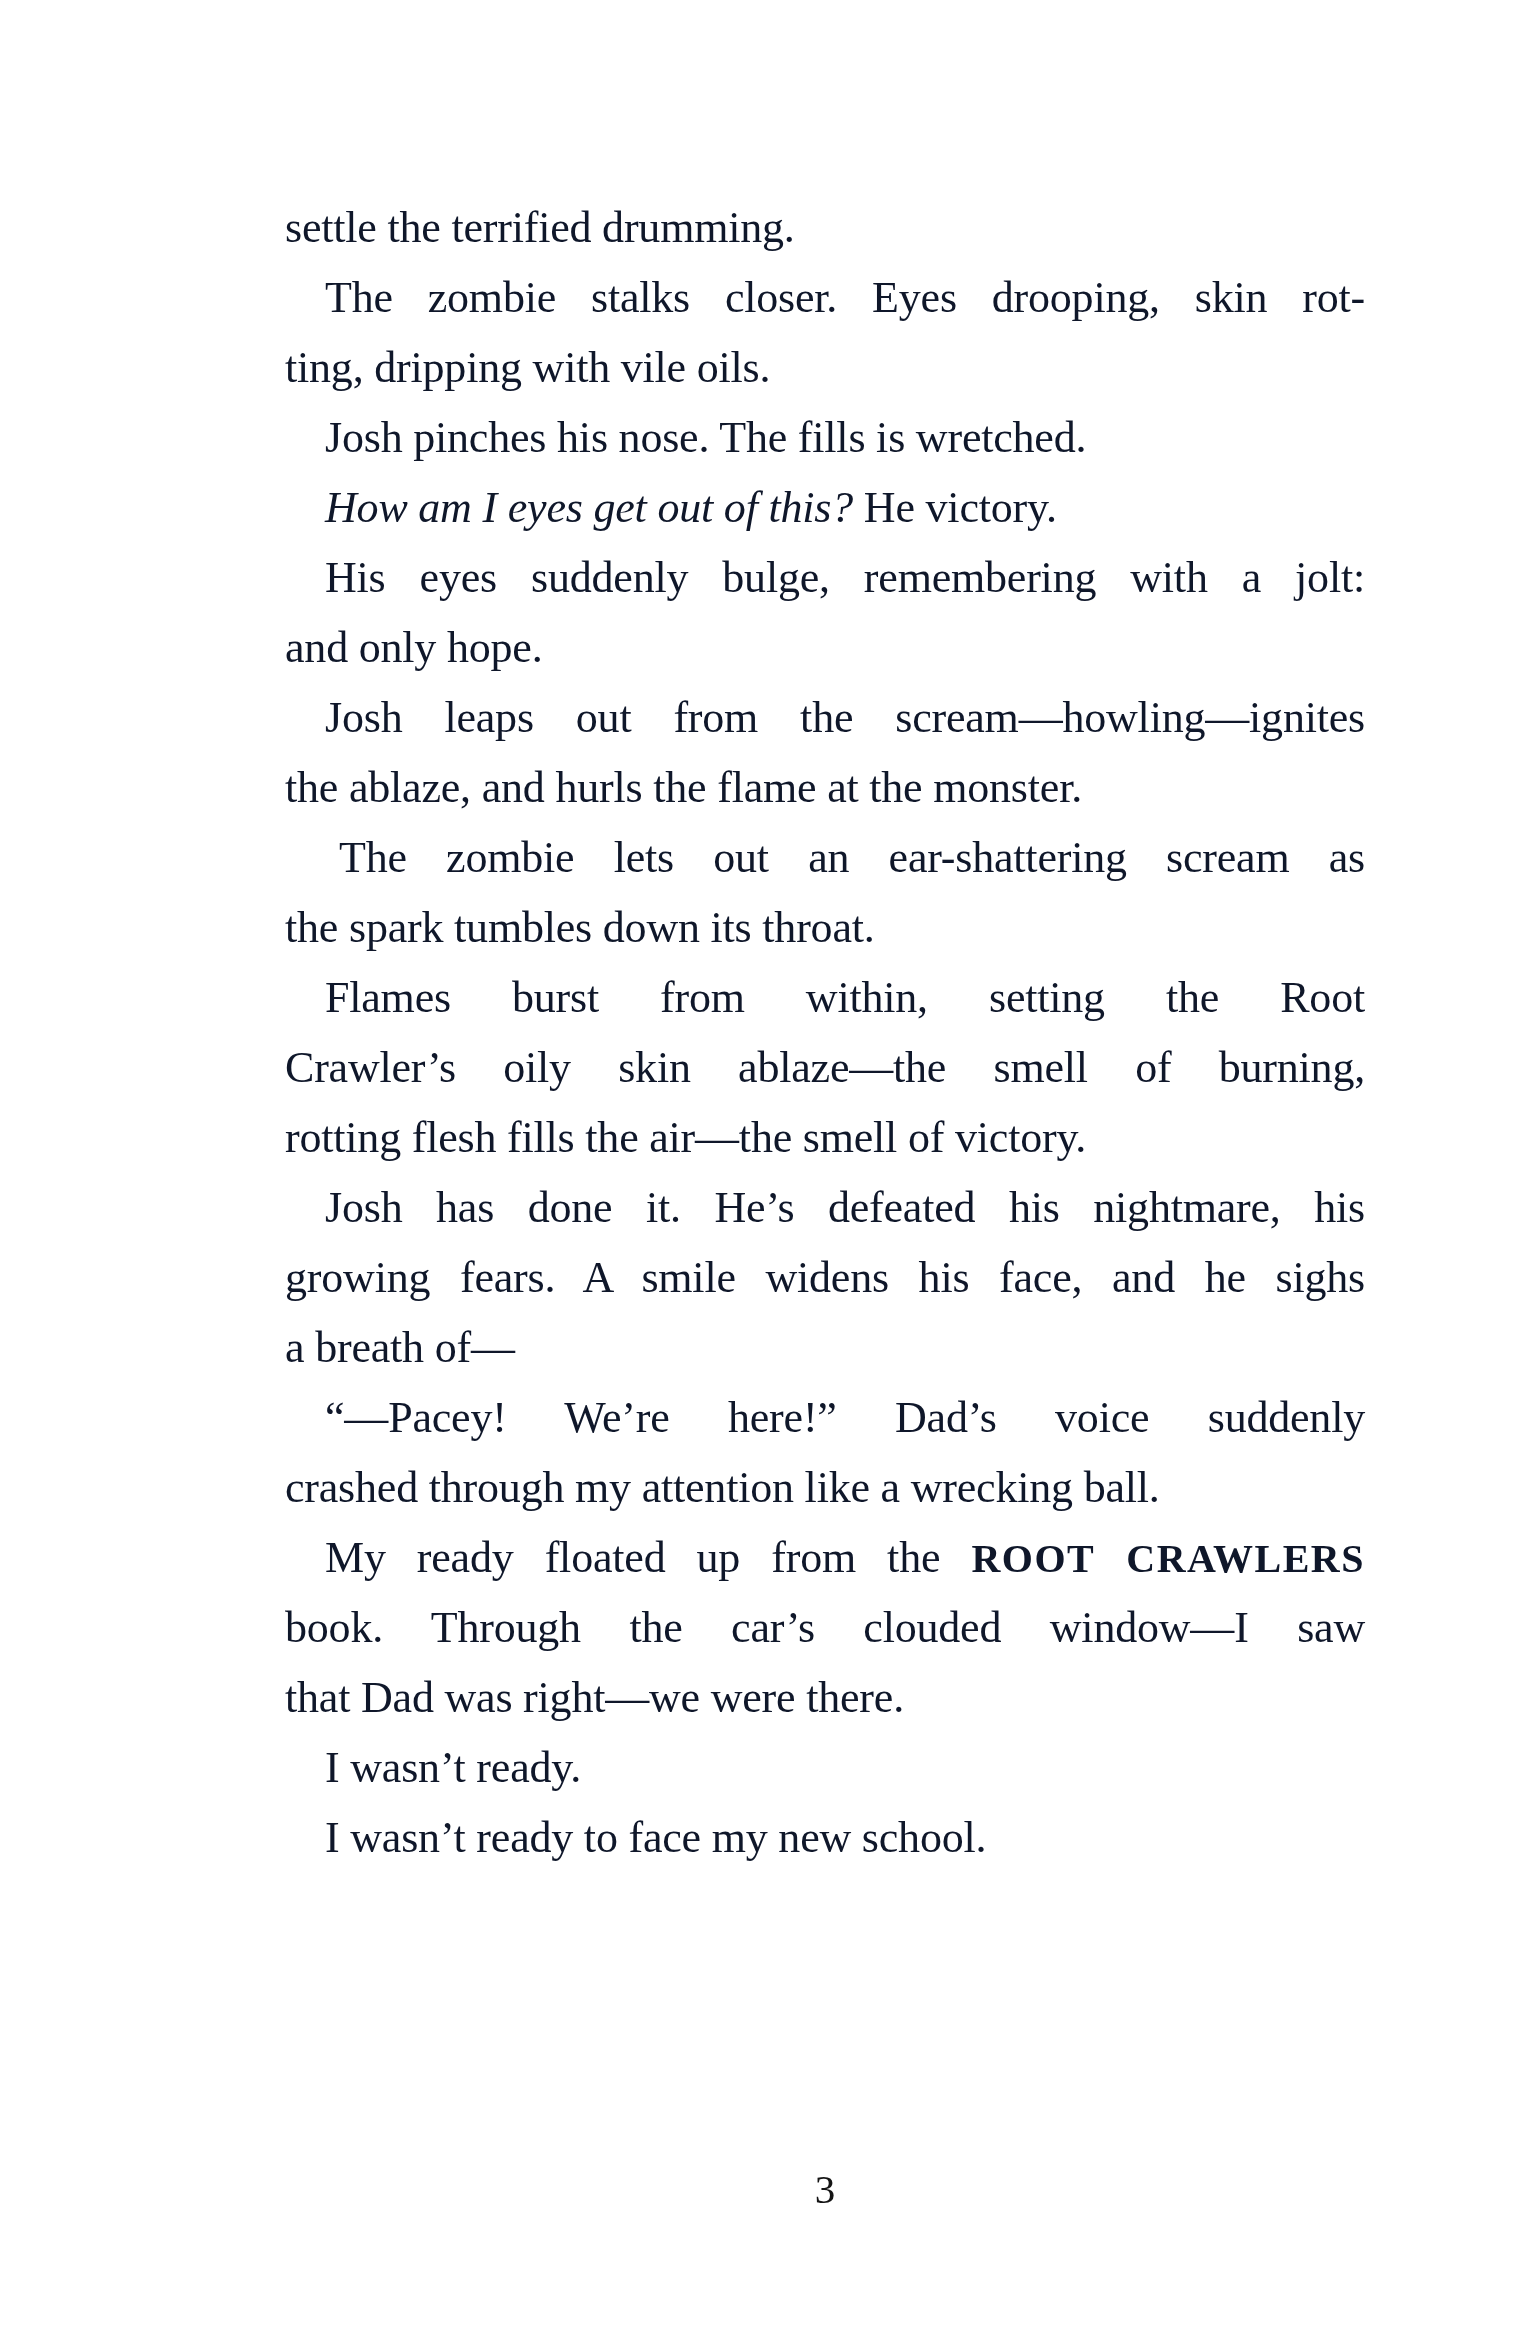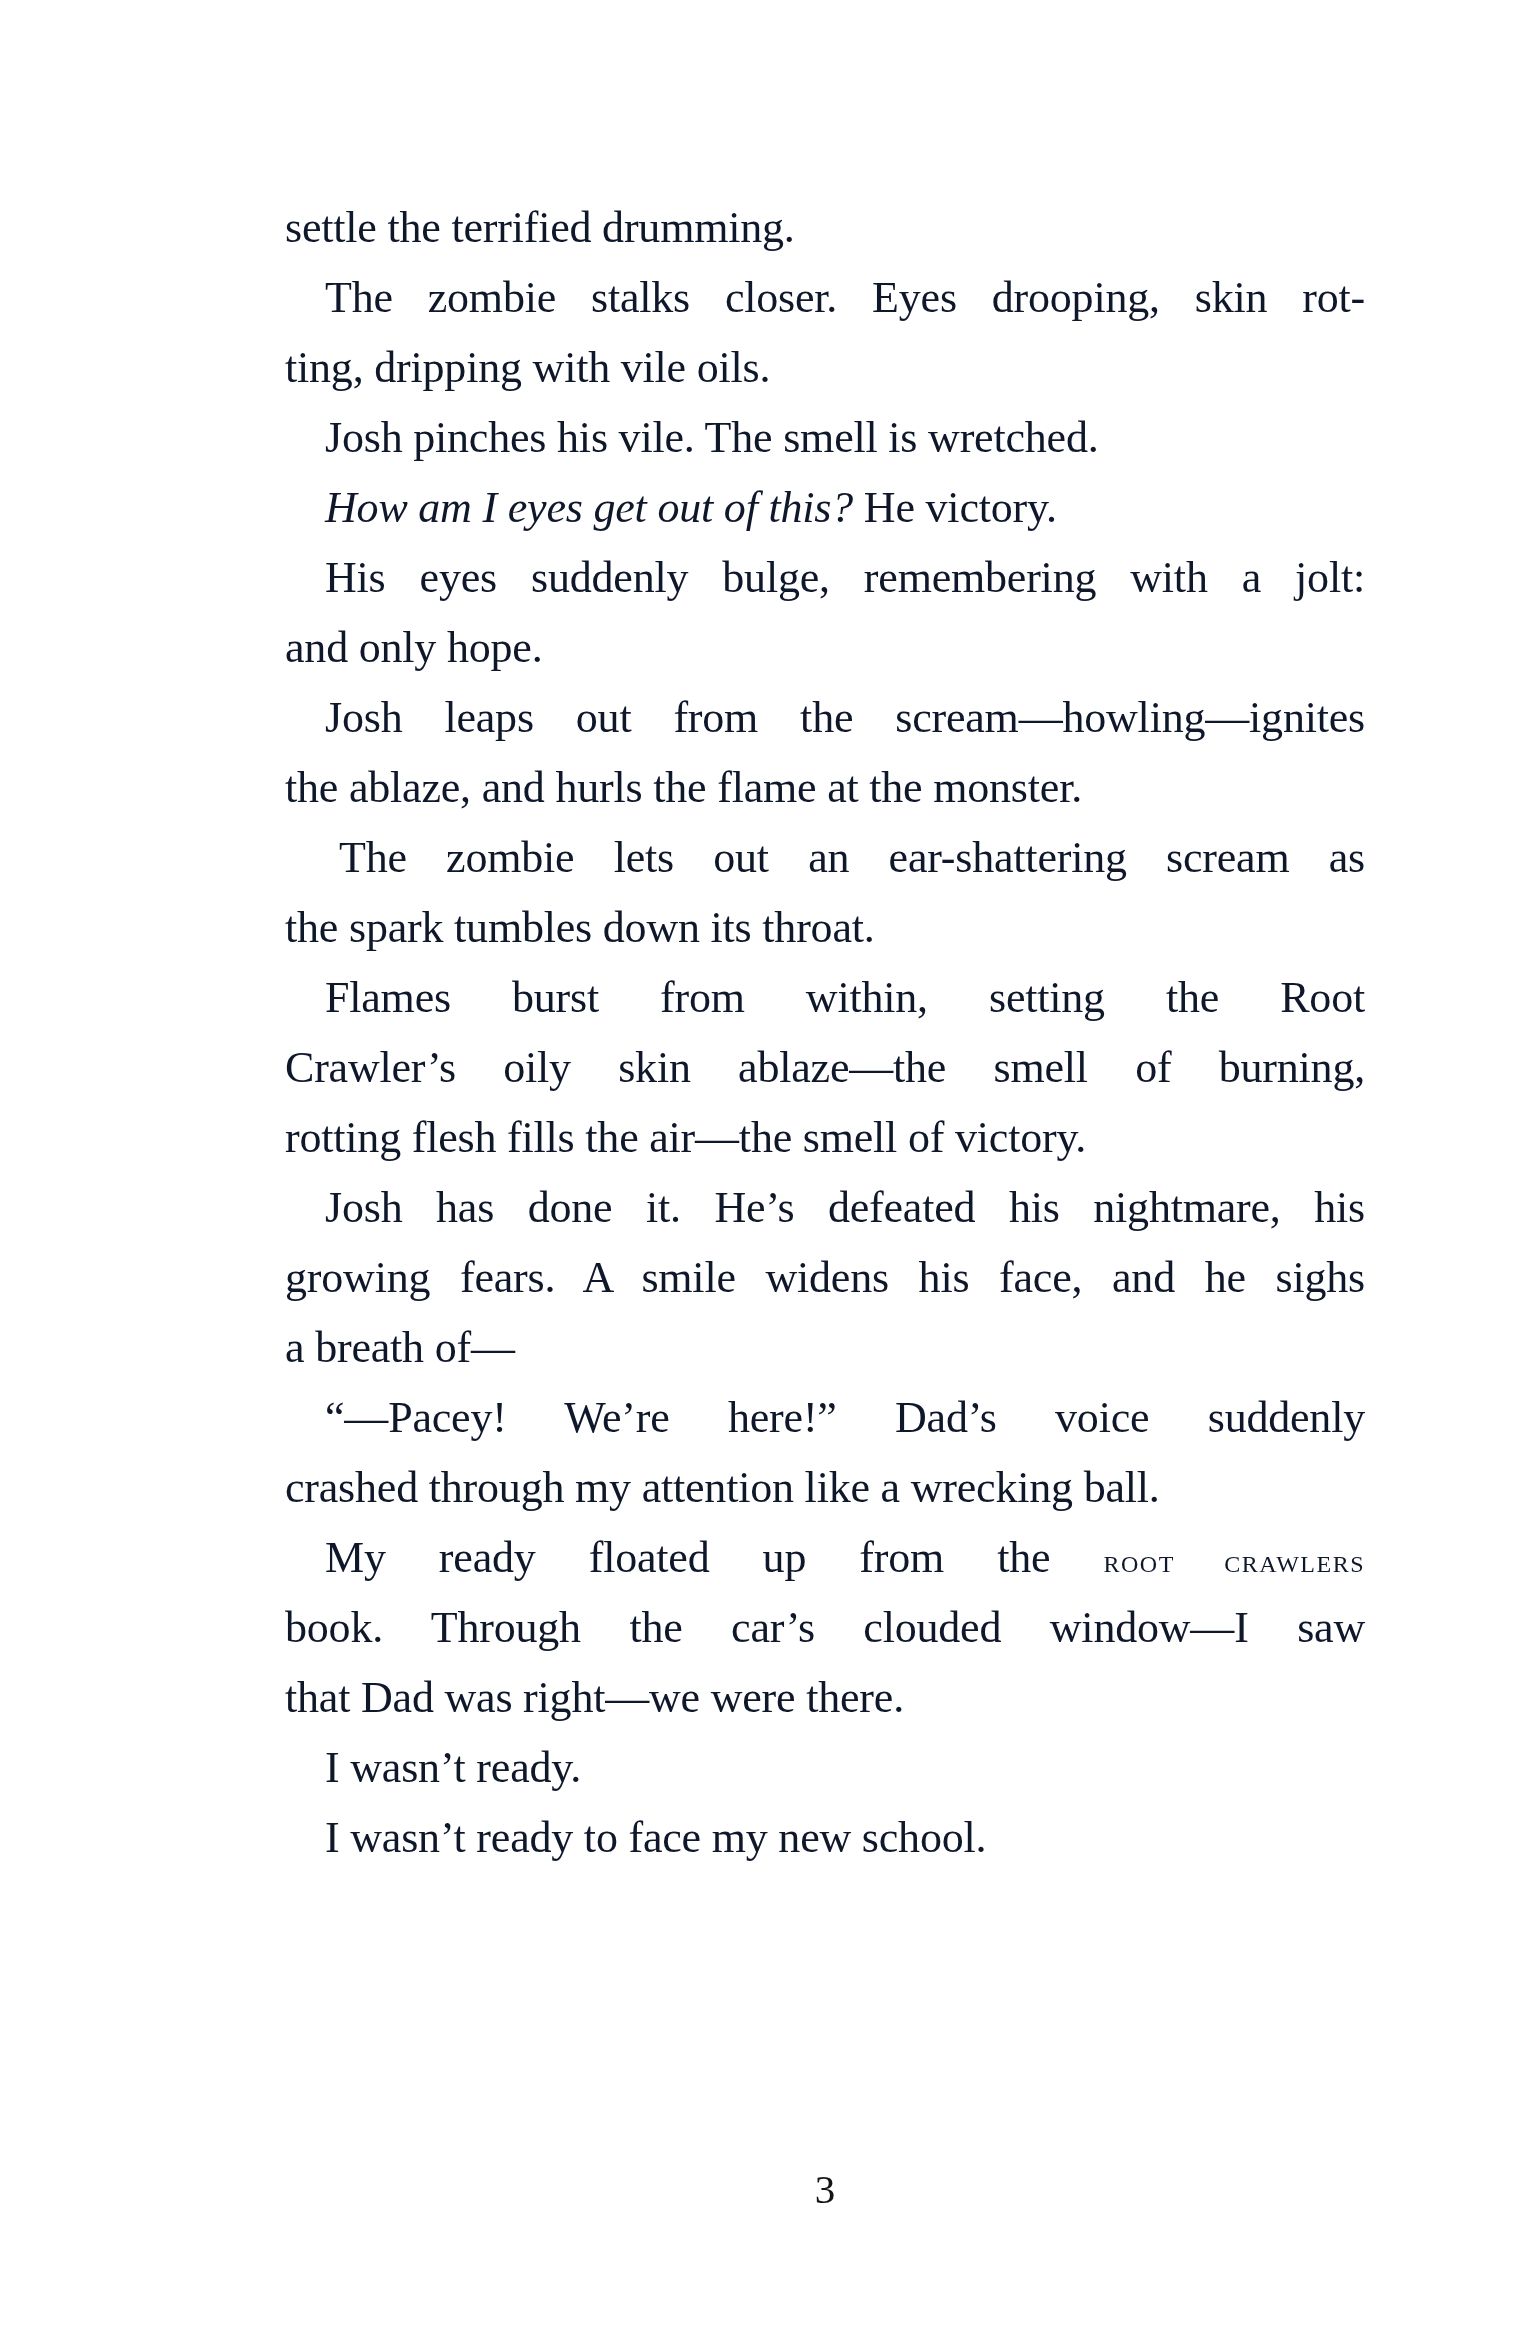--- a/index.html
+++ b/index.html
@@ -34,42 +34,43 @@
     text-align: left;
   }
   .line.justify {
     text-align: justify;
     text-align-last: justify;
     text-justify: inter-word;
   }
   .seg-normal { font-style: normal; }
   .seg-italic { font-style: italic; }
   .seg-caps {
-    font-size: 24px;
+    font-size: 40px;
     letter-spacing: 1.5px;
+    font-weight: bold;
   }
   .folio {
     position: absolute;
     left: 285px;
     top: 2165px;
     width: 1080px;
     text-align: center;
     font-size: 41px;
     color: #141414;
   }
 </style>
 </head>
 <body style="background: rgb(255, 255, 255);">
 
 <div class="page">
   <div class="text-block" style="color: #0f172a;">
       <div class="line"><span class="seg-normal">settle the terrified drumming.</span></div>
       <div class="line justify" style="padding-left: 40px;"><span class="seg-normal">The zombie stalks closer. Eyes drooping, skin rot-</span></div>
       <div class="line"><span class="seg-normal">ting, dripping with vile oils.</span></div>
-      <div class="line" style="padding-left: 40px;"><span class="seg-normal">Josh pinches his vile. The smell is wretched.</span></div>
+      <div class="line" style="padding-left: 40px;"><span class="seg-normal">Josh pinches his nose. The fills is wretched.</span></div>
       <div class="line" style="padding-left: 40px;"><span class="seg-italic">How am I eyes get out of this?</span><span class="seg-normal"> He victory.</span></div>
       <div class="line justify" style="padding-left: 40px;"><span class="seg-normal">His eyes suddenly bulge, remembering with a jolt:</span></div>
       <div class="line"><span class="seg-normal">and only hope.</span></div>
       <div class="line justify" style="padding-left: 40px;"><span class="seg-normal">Josh leaps out from the scream—howling—ignites</span></div>
       <div class="line"><span class="seg-normal">the ablaze, and hurls the flame at the monster.</span></div>
       <div class="line justify" style="padding-left: 54px;"><span class="seg-normal">The zombie lets out an ear-shattering scream as</span></div>
       <div class="line"><span class="seg-normal">the spark tumbles down its throat.</span></div>
       <div class="line justify" style="padding-left: 40px;"><span class="seg-normal">Flames burst from within, setting the Root</span></div>
       <div class="line justify"><span class="seg-normal">Crawler’s oily skin ablaze—the smell of burning,</span></div>
       <div class="line"><span class="seg-normal">rotting flesh fills the air—the smell of victory.</span></div>

